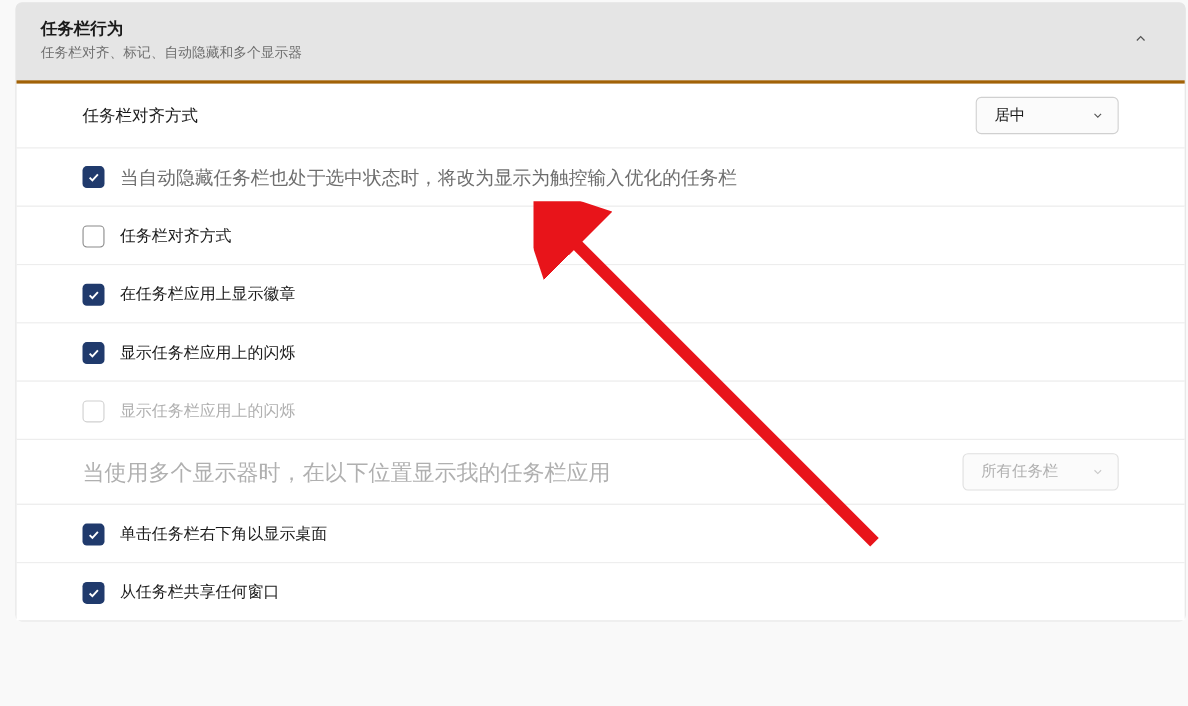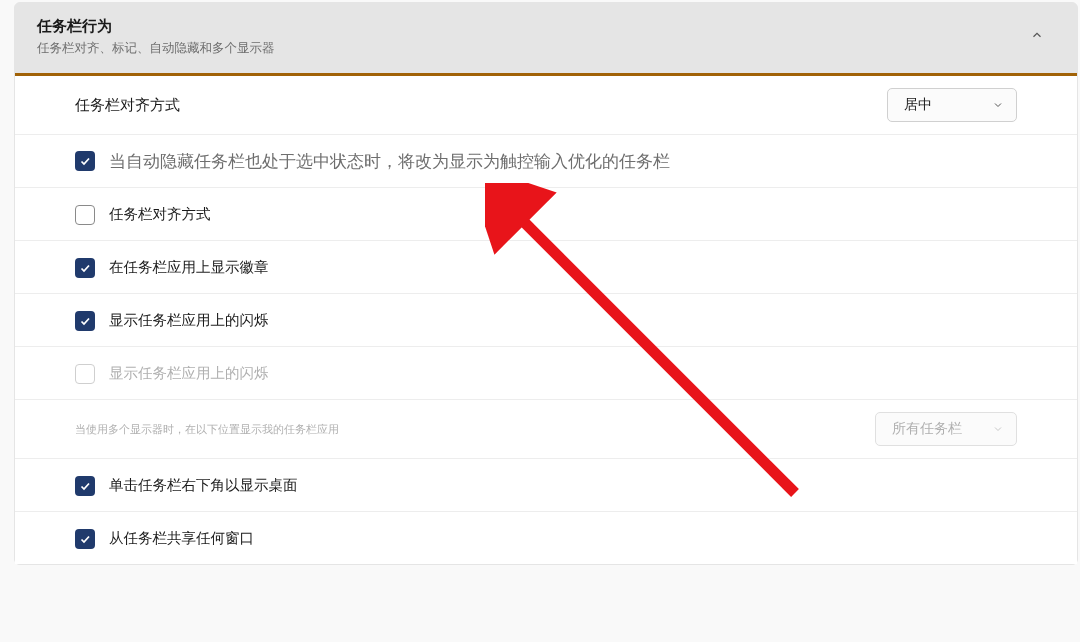--- a/index.html
+++ b/index.html
@@ -215,21 +215,21 @@
       <div class="checkbox disabled"></div>
       <div class="row-text">
         <div class="row-label disabled">显示任务栏应用上的闪烁</div>
       </div>
     </div>
   </div>
 
   <div class="row">
     <div class="row-left centered">
       <div class="row-text">
-        <div class="row-label disabled" style="font-size:11px">当使用多个显示器时，在以下位置显示我的任务栏应用</div>
+        <div class="row-label disabled" style="font-size:20px">当使用多个显示器时，在以下位置显示我的任务栏应用</div>
       </div>
     </div>
     <div class="dropdown disabled">
       <span>所有任务栏</span>
       <span class="chev">
         <svg width="12" height="12" viewBox="0 0 24 24" fill="none" stroke="currentColor" stroke-width="2">
             <polyline points="6 9 12 15 18 9"></polyline>
           </svg>
       </span>
     </div>

